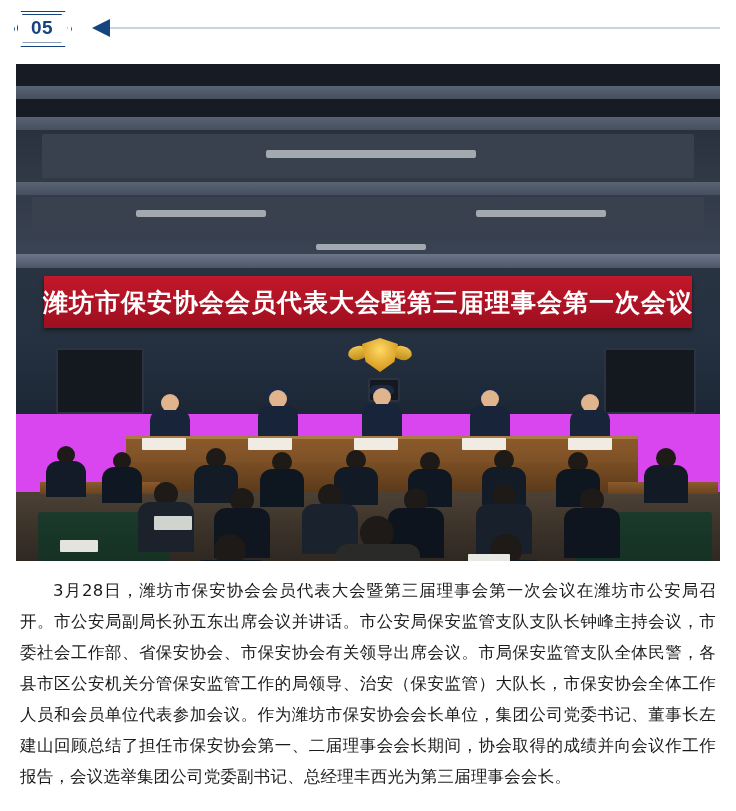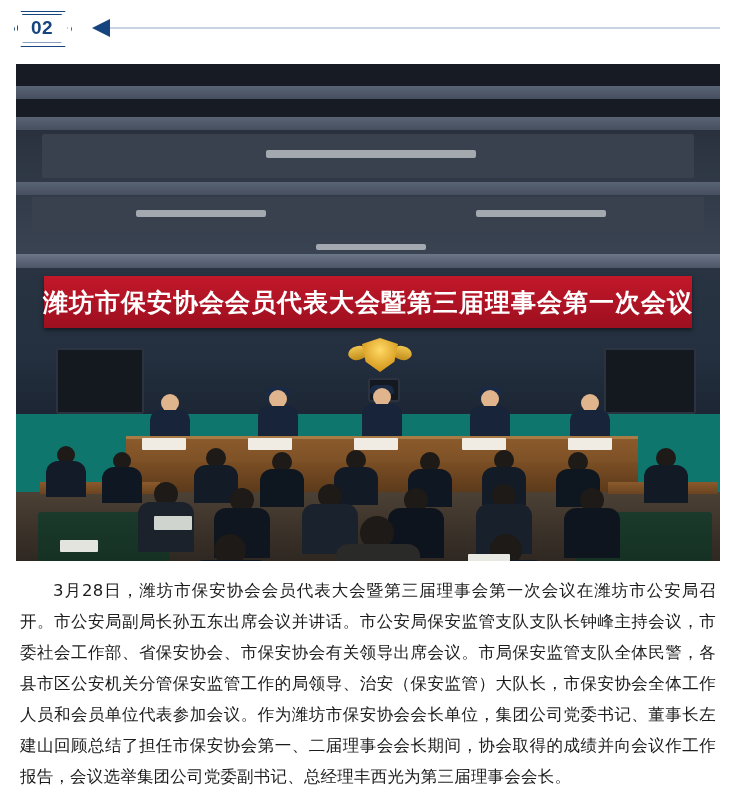--- a/index.html
+++ b/index.html
@@ -95,21 +95,21 @@
   
   .photo-wrap {
     margin: 8px 16px 0 16px;
     position: relative;
   }
   .photo {
     position: relative;
     width: 704px;
     height: 497px;
     overflow: hidden;
-    background: #0f766e;
+    background: #d946ef;
   }
   
   .ceiling {
     position: absolute;
     left: 0; top: 0; right: 0; height: 190px;
     background: linear-gradient(#1c222c 0%, #2b3340 40%, #3a4352 100%);
   }
   .ceil-band {
     position: absolute;
     left: 0; right: 0;
@@ -290,21 +290,21 @@
 </style>
 </head>
 <body>
 
 <div class="page">
 
   <div class="header-row">
     <div class="badge">
       <div class="hex"></div>
       <div class="hex-inner"></div>
-      <div class="num">02</div>
+      <div class="num">05</div>
     </div>
     <div class="arrow-wrap">
       <div class="arrow-head"></div>
       <div class="arrow-line"></div>
     </div>
   </div>
 
   <div class="photo-wrap">
     <div class="photo">
 

